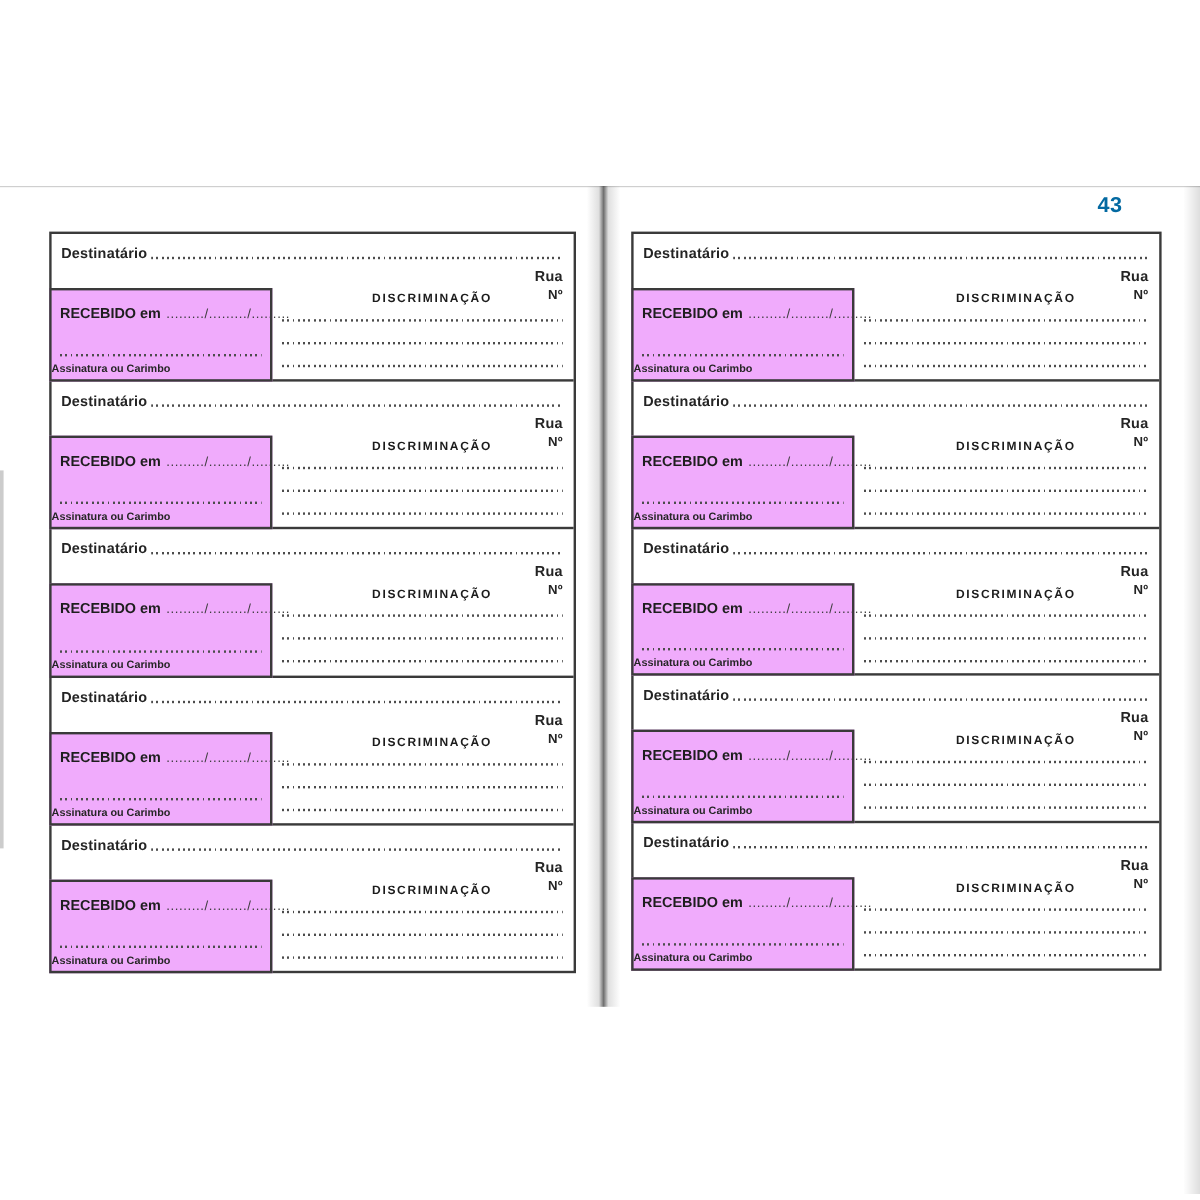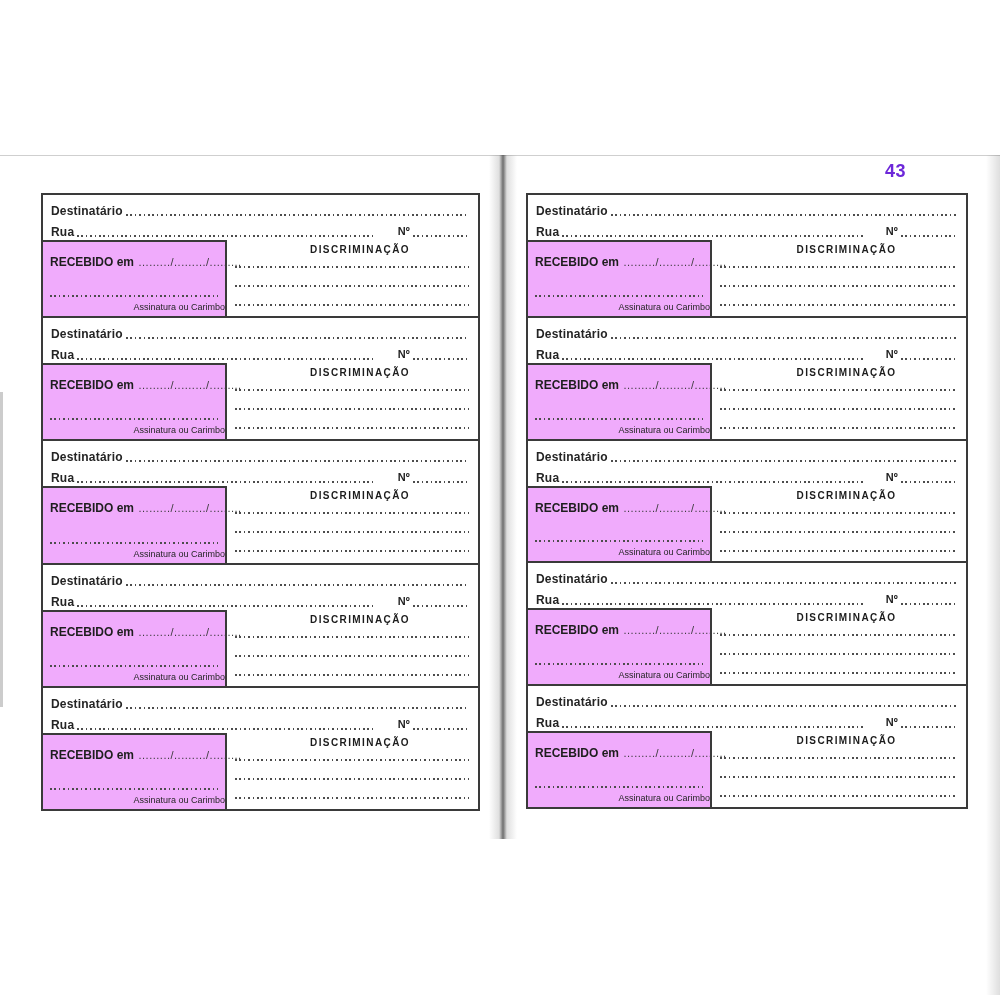--- a/index.html
+++ b/index.html
@@ -39,41 +39,41 @@
   }
   .smudge {
     position: absolute; height: 4px; background: #2e2e2e; border-radius: 2px;
   }
   .smudge-left  { left: 52px;  top: 737px; width: 42px; transform: rotate(-0.6deg); }
   .smudge-right { left: 570px; top: 736px; width: 66px; transform: rotate(-0.4deg); }
 
   
   .page-number {
     position: absolute; left: 885px; top: 161px; width: 80px;
-    text-align: left; font-size: 18px; font-weight: bold; color: #6d28d9;
+    text-align: center; font-size: 18px; font-weight: bold; color: #0369a1;
     letter-spacing: 0.5px;
   }
 
   
   .page {
     position: absolute;
     background: #ffffff;
     border: 2px solid #3a3a3a;
   }
   .page-left  { left: 41px;  top: 193px; width: 439px; height: 618px; }
   .page-right { left: 526px; top: 193px; width: 442px; height: 616px; }
   .page-blocks { display: flex; flex-direction: column; height: 100%; }
 
   
   .block { position: relative; flex: 1; overflow: visible; }
   .block + .block { border-top: 2px solid #3a3a3a; }
 
   .row { position: absolute; left: 8px; right: 9px; display: flex; align-items: flex-end; }
   .row-dest { top: 7px;  height: 16px; }
-  .row-rua  { top: 28px; height: 16px; }
+  .row-rua  { top: 28px; height: 16px; flex-direction: column; }
 
   .lbl {
     font-size: 12px; font-weight: 600; letter-spacing: 0.2px;
     color: #242424; white-space: nowrap; line-height: 14px;
   }
   .lbl.num { font-size: 11px; margin-left: 2px; margin-bottom: 1px; padding-left: 20px; }
 
   .leader {
     flex: 1 1 auto; height: 2px; margin-bottom: 2px; margin-left: 3px;
     background: repeating-linear-gradient(90deg, #4c4c4c 0 1.6px, transparent 1.6px 4.4px);
@@ -87,21 +87,21 @@
   }
   .rline { margin: 10px 6px 0 7px; white-space: nowrap; }
   .rlbl  { font-size: 12px; font-weight: bold; color: #1e1e1e; }
   .rdots { font-size: 11px; color: #3c3c3c; letter-spacing: 0.5px; }
   .sigline {
     position: absolute; left: 7px; right: 7px; bottom: 19px; height: 2px;
     background: repeating-linear-gradient(90deg, #4c4c4c 0 1.6px, transparent 1.6px 4.4px);
   }
   .siglbl {
     position: absolute; bottom: 4px; left: 0; width: 100%;
-    text-align: right; font-size: 9px; font-weight: 400; color: #262626; padding-left: 32px;
+    text-align: left; font-size: 9px; font-weight: 700; color: #262626;
   }
 
   
   .disc {
     position: absolute; left: 208px; right: 9px; top: 49px;
     text-align: center; font-size: 10px; font-weight: bold;
     letter-spacing: 1.4px; color: #1c1c1c;
   }
   .dline {
     position: absolute; left: 192px; right: 9px; height: 2px;

